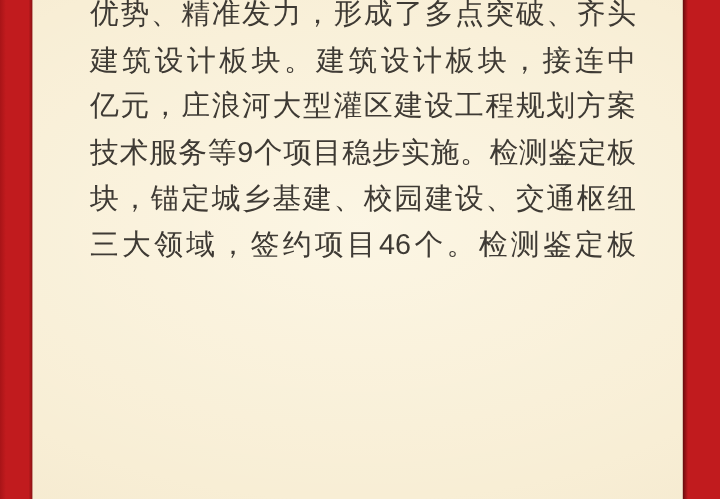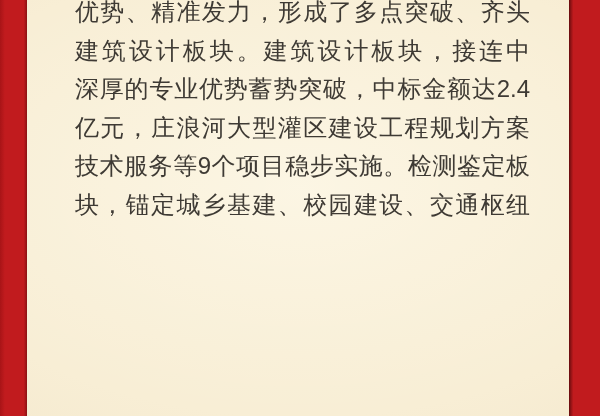--- a/index.html
+++ b/index.html
@@ -68,18 +68,18 @@
 </head>
 <body>
 
 <div class="page">
   <div class="side-band left"></div>
   <div class="side-band right"></div>
 
   <div class="article-text">
     <div class="line">优势、精准发力，形成了多点突破、齐头</div>
     <div class="line">建筑设计板块。建筑设计板块，接连中</div>
-    <div class="line">深厚的专业优势蓄势突破，中标金额达2.4</div>
     <div class="line">亿元，庄浪河大型灌区建设工程规划方案</div>
     <div class="line">技术服务等9个项目稳步实施。检测鉴定板</div>
     <div class="line">块，锚定城乡基建、校园建设、交通枢纽</div>
+    <div class="line">三大领域，签约项目46个。检测鉴定板</div>
   </div>
 </div>
 
 </body></html>

